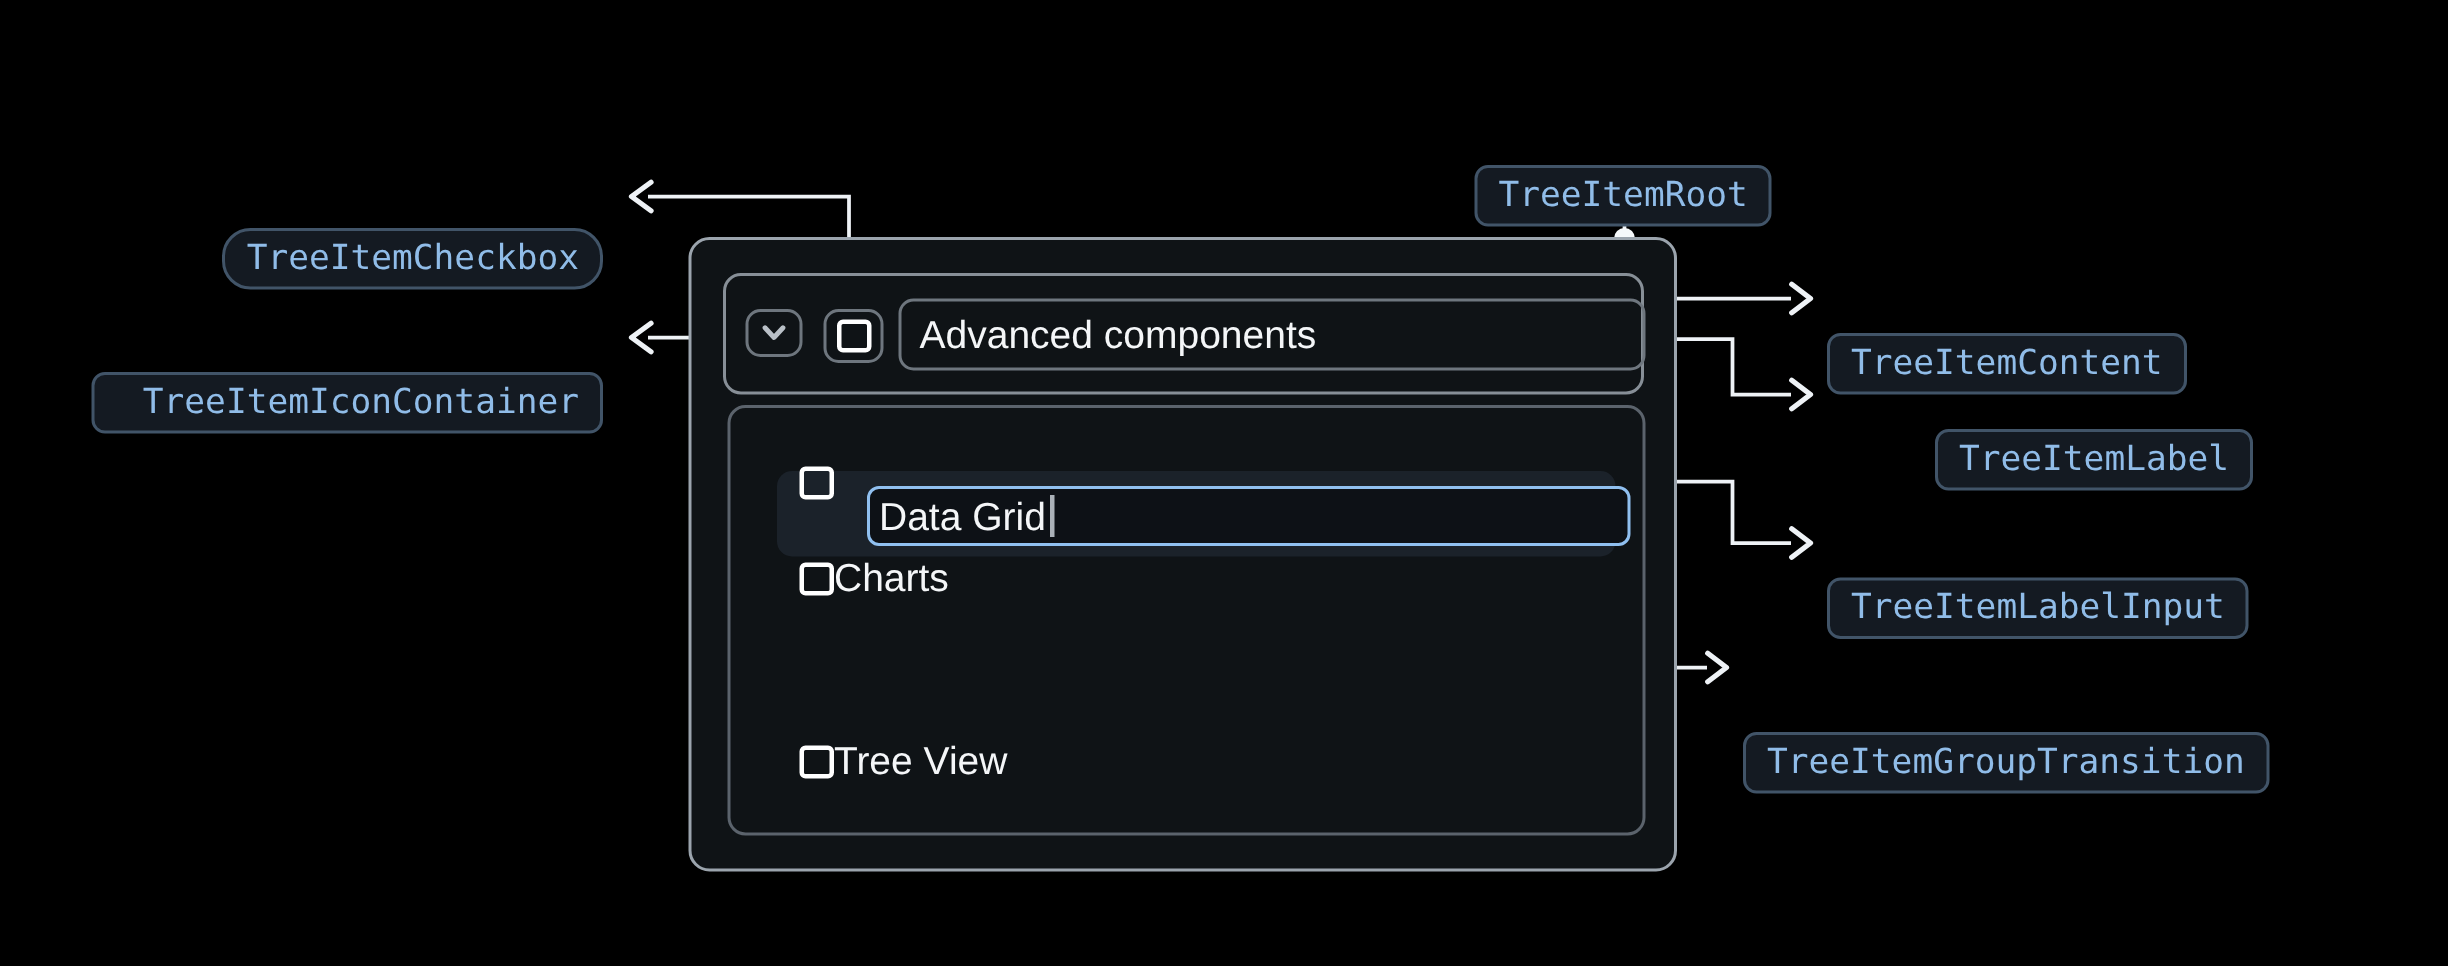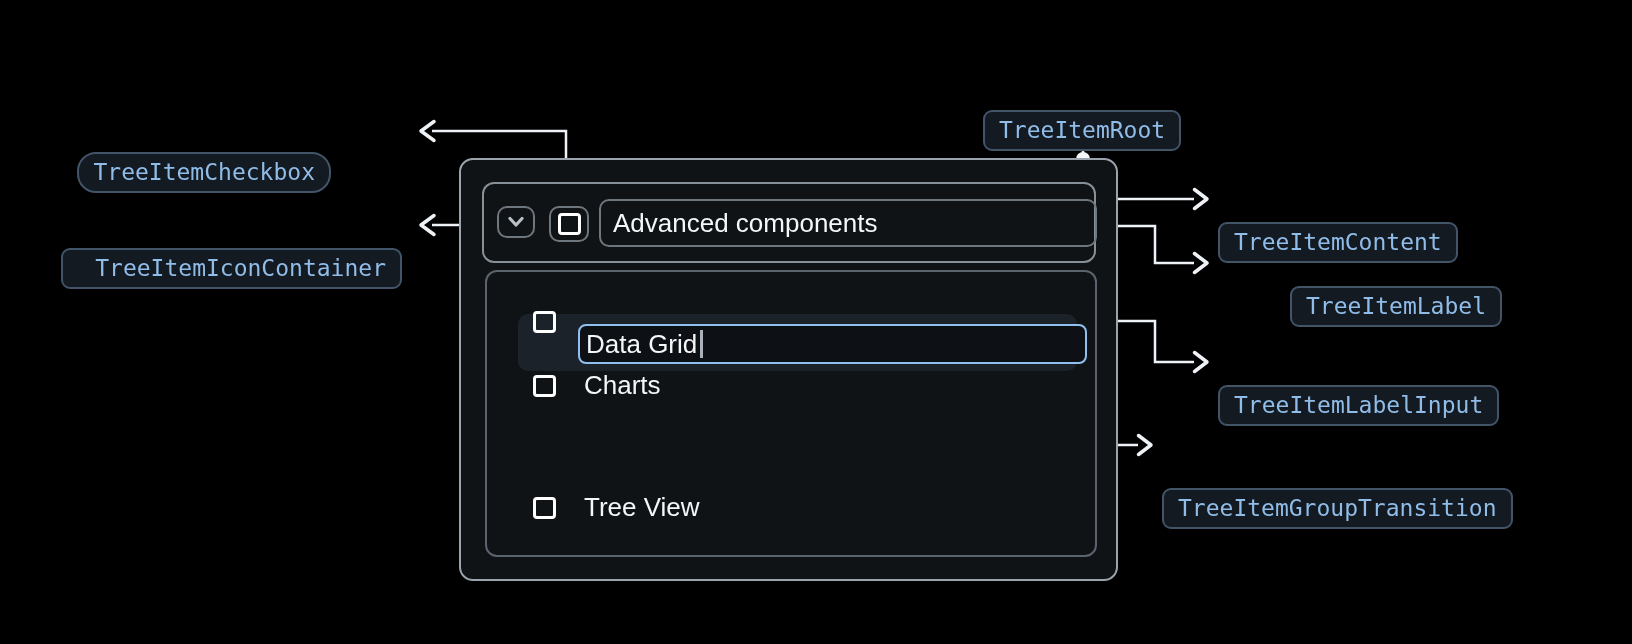--- a/index.html
+++ b/index.html
@@ -23,21 +23,21 @@
                  display:flex;align-items:center;justify-content:center;}
   .cbx{width:17px;height:16px;border:3px solid #fff;border-radius:4px;background:transparent;}
   .label-box{position:absolute;left:115px;top:15px;width:482px;height:44px;
              border:2px solid #6e767e;border-radius:10px;
              display:flex;align-items:center;padding-left:12px;
              font-size:26px;color:#f4f6f8;}
   .group{position:absolute;left:24px;top:110px;width:608px;height:283px;
          border:2px solid #5b636c;border-radius:12px;}
   .row{position:absolute;left:0;width:100%;height:57px;display:flex;align-items:center;}
   .row .cbx{margin-left:46px;flex:none;}
-  .row-label{margin-left:28px;font-size:26px;color:#f4f6f8;}
+  .row-label{font-size:26px;color:#f4f6f8;}
   .row-hl{position:absolute;left:31px;top:21px;width:559px;height:57px;
           background:#1b222a;border-radius:10px;}
   .label-input{position:absolute;left:91px;top:31px;width:499px;height:36px;
                background:#0d1116;border:2px solid #90c0f0;border-radius:8px;
                display:flex;align-items:center;padding-left:6px;
                font-size:26px;color:#f4f6f8;}
   .caret{display:inline-block;width:3px;height:28px;background:#aab1b8;margin-left:3px;}
   
   .connectors{position:absolute;left:0;top:0;width:1632px;height:644px;pointer-events:none;}
   .connectors path{stroke:#eef2f6;stroke-width:2.5;fill:none;}
@@ -73,21 +73,21 @@
 
     <path d="M1085 321 H1155 V362 H1194"></path>
     <path class="head" d="M1194.5 352.5 L1207 362 L1194.5 371.5"></path>
     <circle cx="1084" cy="321" r="7"></circle>
 
     <path d="M1098 445 H1138"></path>
     <path class="head" d="M1138.5 435.5 L1151 445 L1138.5 454.5"></path>
     <circle cx="1096" cy="445" r="7"></circle>
   </svg>
 
-  <div class="badge" style="right:1301px;top:108px;border-radius:19px;">TreeItemCheckbox</div>
+  <div class="badge" style="right:1230px;top:108px;border-radius:19px;">TreeItemCheckbox</div>
   <div class="badge" style="right:1230px;top:204px;padding-left:32px;">TreeItemIconContainer</div>
   <div class="badge" style="left:983px;top:66px;">TreeItemRoot</div>
   <div class="badge" style="left:1218px;top:178px;">TreeItemContent</div>
   <div class="badge" style="left:1290px;top:242px;">TreeItemLabel</div>
   <div class="badge" style="left:1218px;top:341px;">TreeItemLabelInput</div>
   <div class="badge" style="left:1162px;top:444px;">TreeItemGroupTransition</div>
 
   <div class="panel">
 
     <div class="content">

